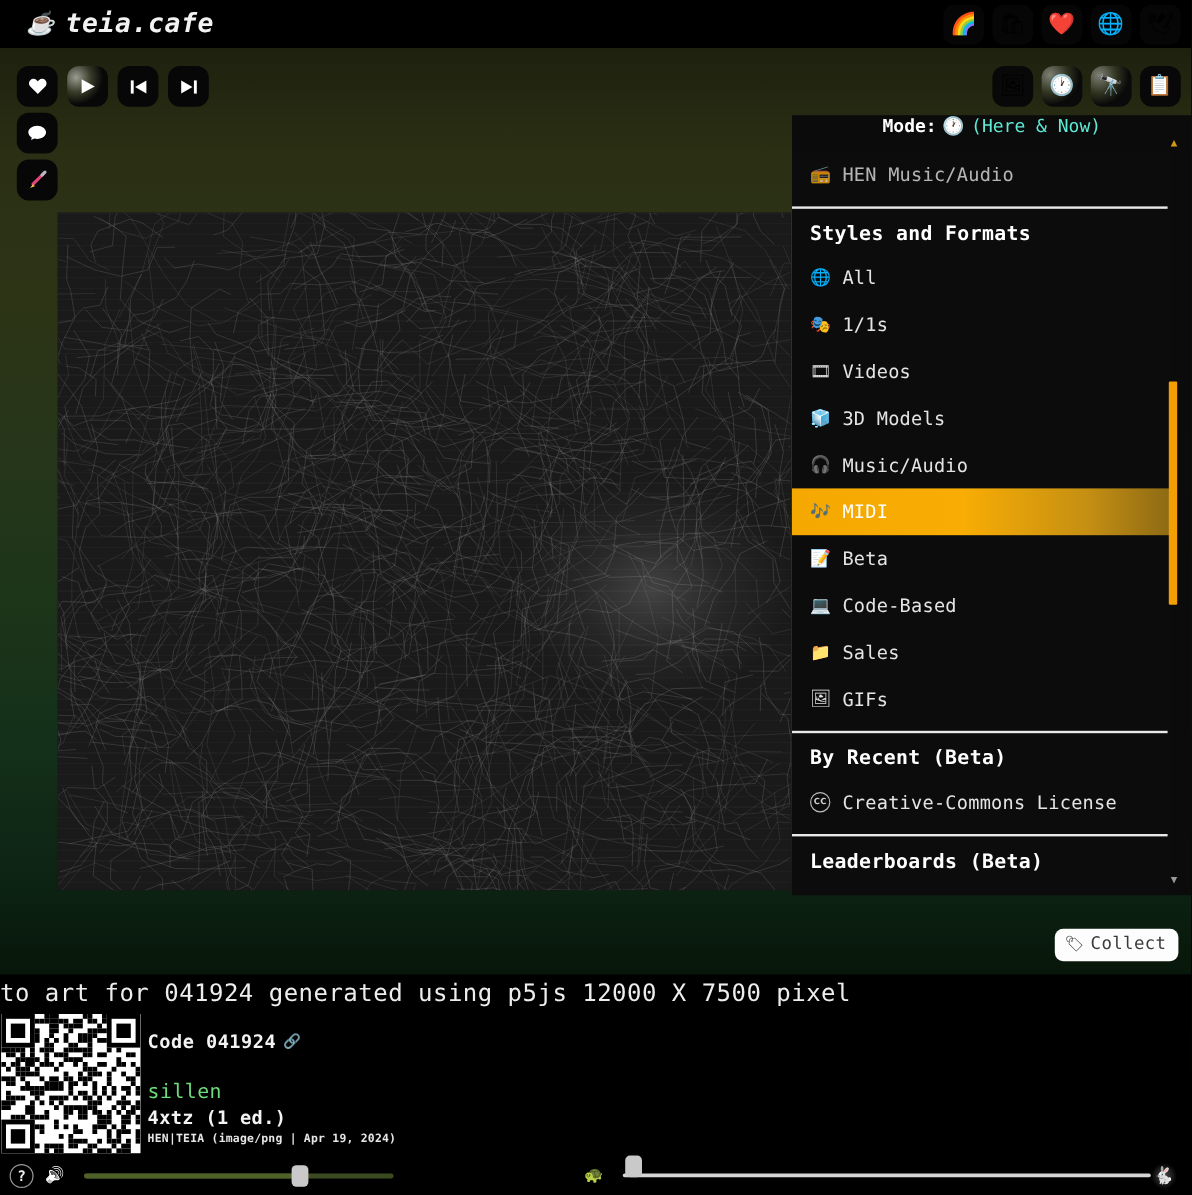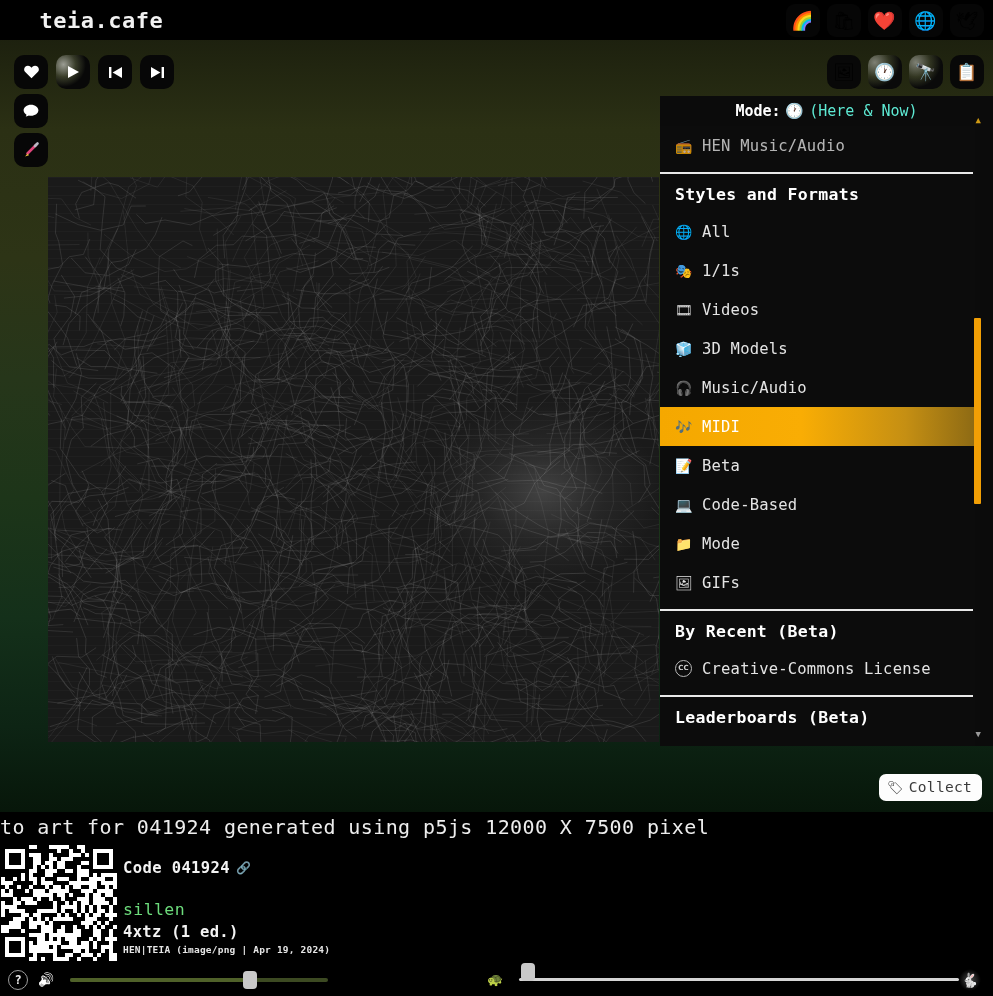--- a/index.html
+++ b/index.html
@@ -27,22 +27,23 @@
     overflow:hidden;
   }
 
   
   .topbar {
     position:absolute; left:0; top:0; width:993px; height:40px;
     background:#000;
     display:flex; align-items:center;
   }
   .brand {
-    display:flex; align-items:center; gap:27px;
-    padding-left:1px;
+    display:flex; align-items:center; gap:9px;
+    padding-left:22px;
+    font-style:italic;
   }
   .brand-glyph { font-size:19px; line-height:1; }
   .brand-text {
     color:#f2f2f2; font-size:22px; letter-spacing:0.5px; font-weight:700;
     font-family:"DejaVu Sans Mono","Liberation Mono",monospace;
   }
 
   .topicons {
     position:absolute; right:9px; top:4px;
     display:flex; gap:7px;
@@ -103,21 +104,21 @@
   .artwrap svg { position:absolute; left:0; top:0; }
 
   
   .menu {
     position:absolute; left:660px; top:96px;
     width:333px; height:650px;
     background:#0b0b0b;
     overflow:hidden;
   }
   .menu-head {
-    height:30px; display:flex; align-items:center; justify-content:center;
+    height:30px; display:flex; align-items:flex-start; justify-content:center;
     gap:5px; background:transparent;
     color:#fff; font-size:15px;
   }
   .menu-head .mlabel { font-weight:700; }
   .menu-head .mval { color:#5eead4; font-weight:400; }
   .menu-body {
     position:absolute; left:0; top:30px; width:315px; height:620px;
     background:#0c0c0c;
     overflow:hidden;
   }
@@ -367,21 +368,21 @@
       <div class="mitem">
         <span class="mi-ico">📝</span>
         <span>Beta</span>
       </div>
       <div class="mitem">
         <span class="mi-ico">💻</span>
         <span>Code-Based</span>
       </div>
       <div class="mitem">
         <span class="mi-ico">📁</span>
-        <span>Mode</span>
+        <span>Sales</span>
       </div>
       <div class="mitem">
         <span class="mi-ico">🖼</span>
         <span>GIFs</span>
       </div>
 
       <div class="msep"></div>
 
       <div class="mhdr">By Recent (Beta)</div>
 

